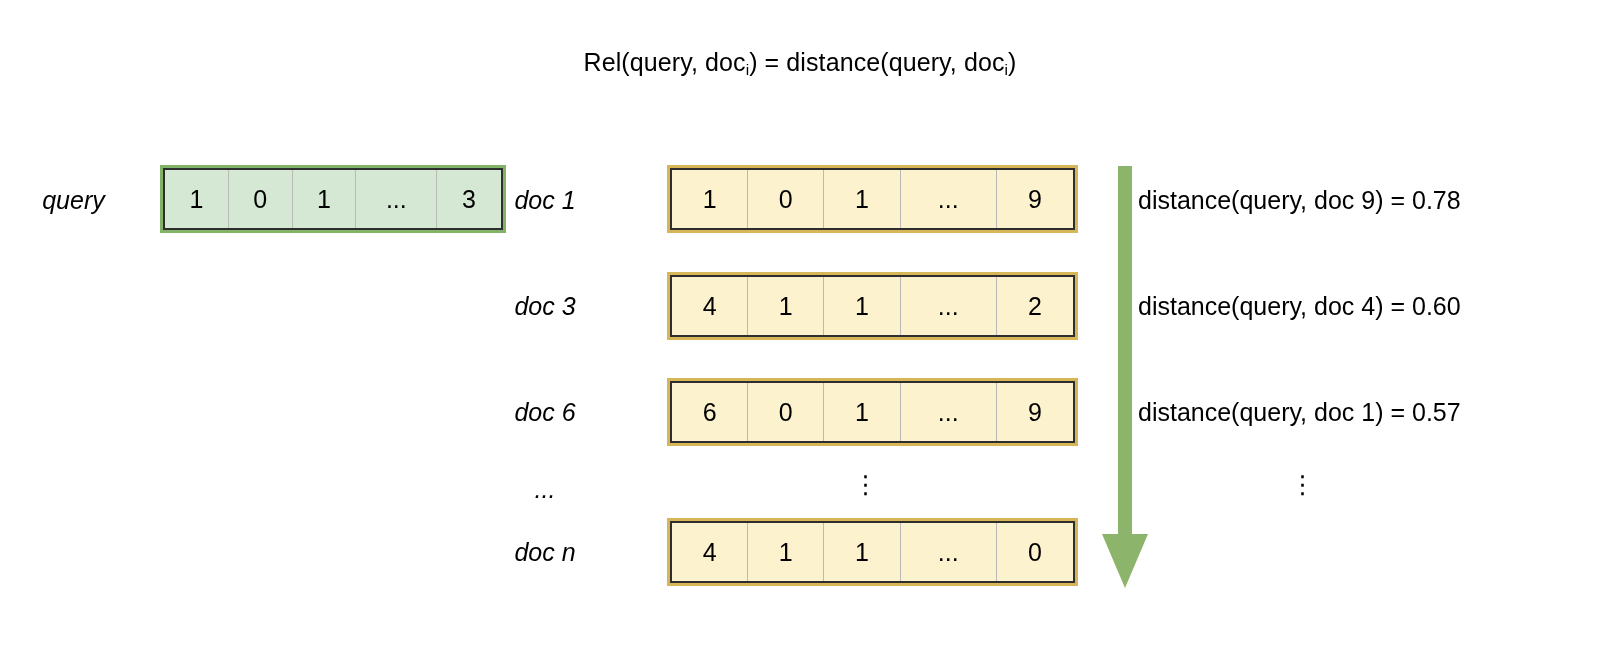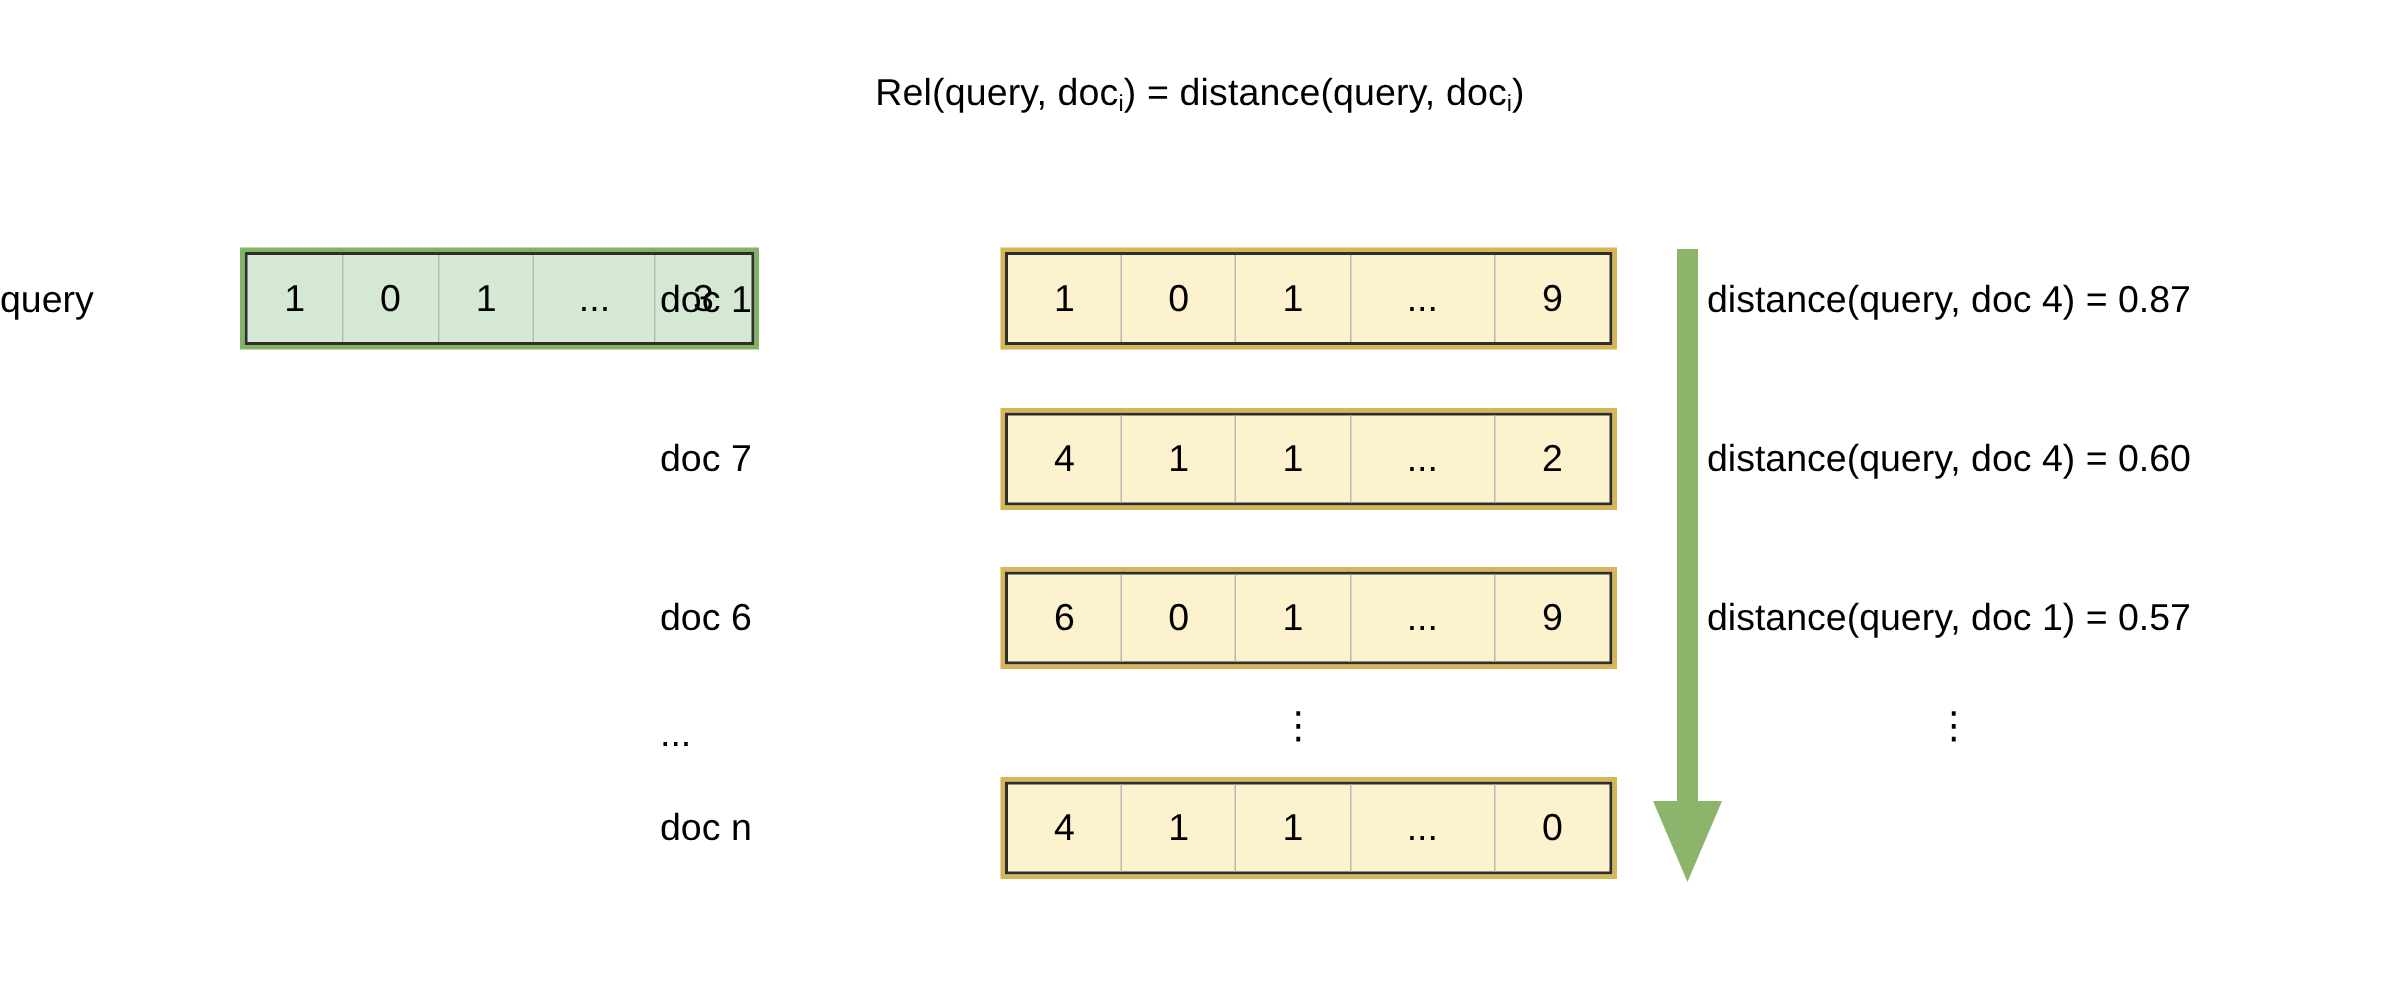--- a/index.html
+++ b/index.html
@@ -77,22 +77,23 @@
 
   
   .w-n { flex: 0 0 19%; }
   .w-d { flex: 0 0 24%; }
 
   
   .row-label {
     position: absolute;
     font-size: 25px;
     line-height: 1;
-    text-align: left;
+    text-align: center;
     white-space: nowrap;
+    font-style: italic;
   }
   .query-label {
     left: 0;
     width: 147px;
     top: 188px;
   }
   .doc-label {
     left: 440px;
     width: 210px;
   }
@@ -141,23 +142,23 @@
   </div>
 
   <div class="row-label doc-label" style="top:188px">doc 1</div>
   <div class="vec-box doc-box" style="top:168px">
     <div class="cell w-n">1</div>
     <div class="cell w-n">0</div>
     <div class="cell w-n">1</div>
     <div class="cell w-d">...</div>
     <div class="cell w-n">9</div>
   </div>
-  <div class="dist-label" style="top:188px">distance(query, doc 4) = 0.87</div>
+  <div class="dist-label" style="top:188px">distance(query, doc 9) = 0.78</div>
 
-  <div class="row-label doc-label" style="top:294px">doc 7</div>
+  <div class="row-label doc-label" style="top:294px">doc 3</div>
   <div class="vec-box doc-box" style="top:275px">
     <div class="cell w-n">4</div>
     <div class="cell w-n">1</div>
     <div class="cell w-n">1</div>
     <div class="cell w-d">...</div>
     <div class="cell w-n">2</div>
   </div>
   <div class="dist-label" style="top:294px">distance(query, doc 4) = 0.60</div>
 
   <div class="row-label doc-label" style="top:400px">doc 6</div>

